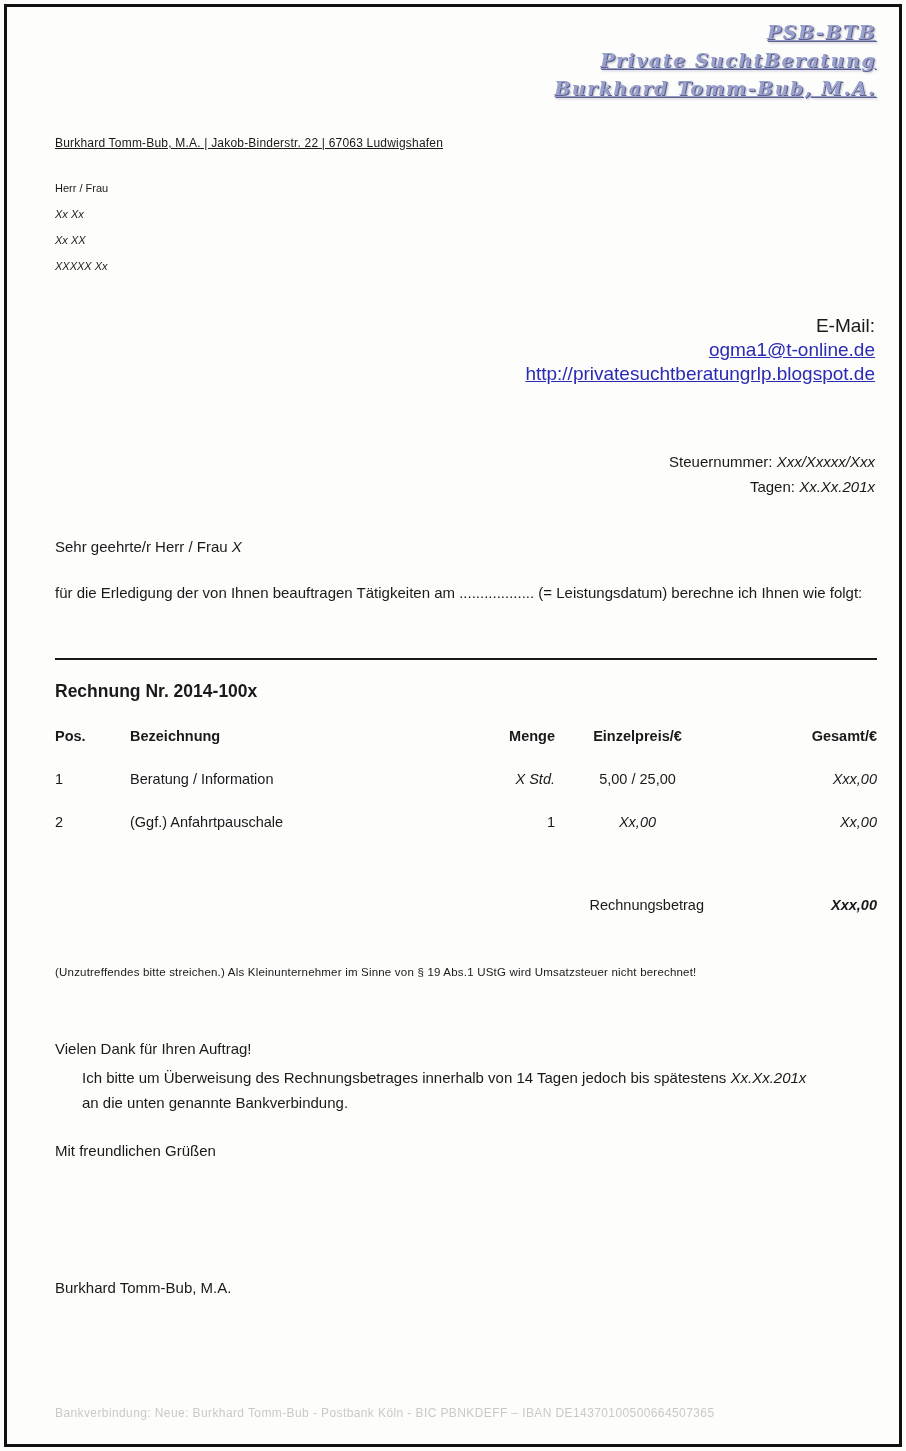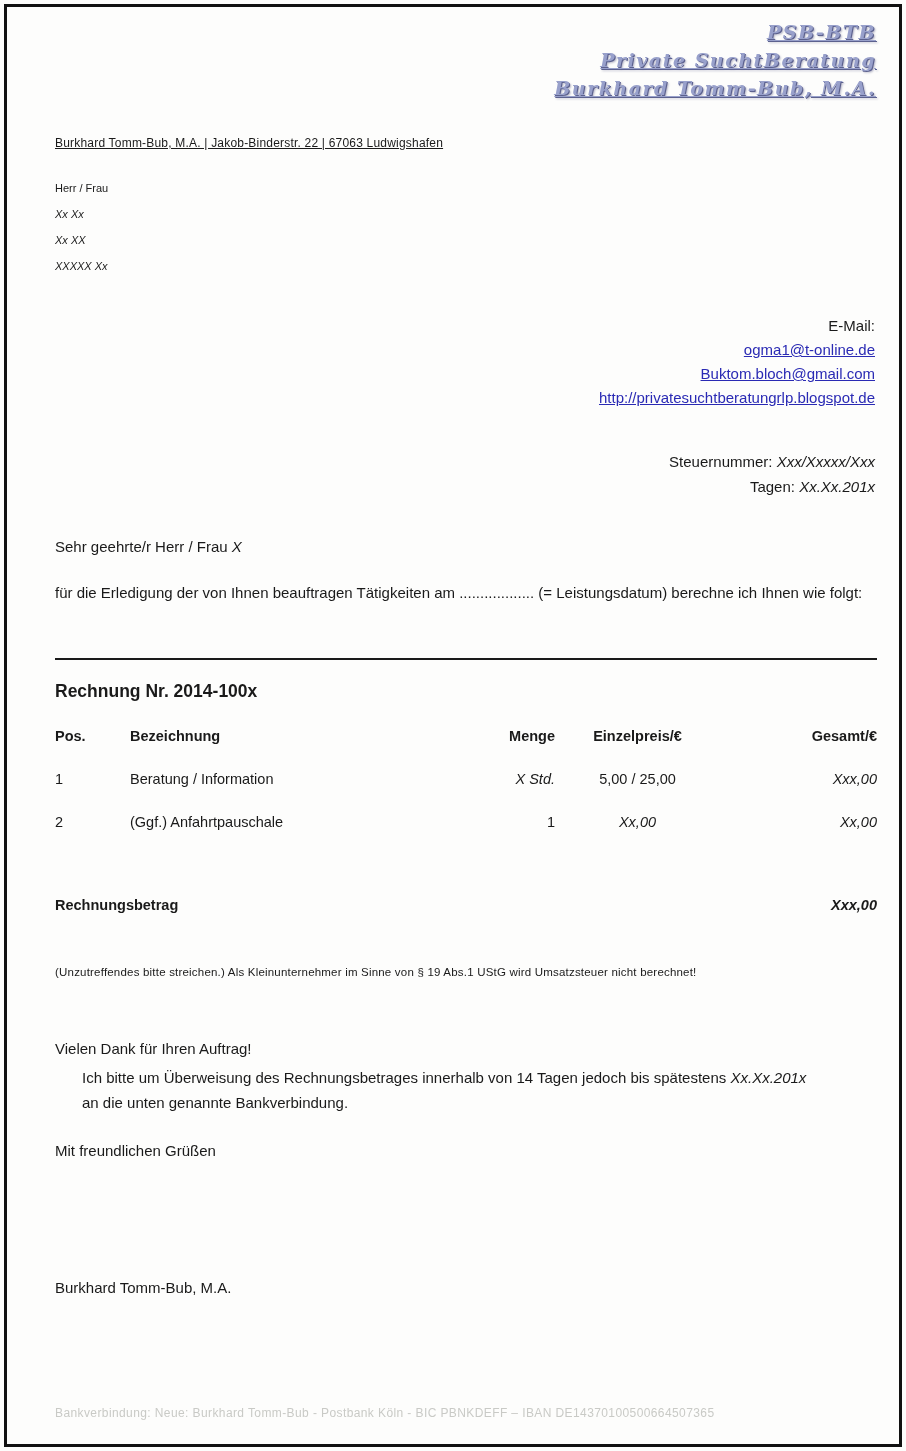--- a/index.html
+++ b/index.html
@@ -52,21 +52,21 @@
     left: 55px;
     font-size: 11px;
     line-height: 26px;
   }
   .ph { font-style: italic; }
 
   .contact {
     top: 314px;
     right: 31px;
     text-align: right;
-    font-size: 15px;
+    font-size: 19px;
     line-height: 24px;
   }
   .link {
     color: #2a2ab4;
     text-decoration: underline;
     cursor: pointer;
   }
 
   .meta {
     top: 449px;
@@ -111,21 +111,22 @@
     grid-template-columns: 75px 325px 100px 165px 1fr;
     margin-bottom: 27px;
   }
   .thead { font-weight: bold; }
   .c-menge { text-align: right; }
   .c-unit { text-align: center; }
   .c-total { text-align: right; }
   .row-total { margin-top: 67px; margin-bottom: 0; }
   .total-label {
     grid-column: 1 / 5;
-    font-weight: bold;
+    text-align: right;
+    font-weight: normal;
     padding-right: 16px;
   }
   .total-value {
     text-align: right;
     font-weight: bold;
     font-style: italic;
   }
 
   .note {
     top: 966px;
@@ -166,21 +167,20 @@
 <div class="abs recipient">
   <div>Herr / Frau</div>
   <div class="ph">Xx Xx</div>
   <div class="ph">Xx XX</div>
   <div class="ph">XXXXX Xx</div>
 </div>
 
 <div class="abs contact">
   <div>E-Mail:</div>
   <div><a class="link">ogma1@t-online.de</a></div>
-  <div><a class="link">Buktom.bloch@gmail.com</a></div>
   <div><a class="link">http://privatesuchtberatungrlp.blogspot.de</a></div>
 </div>
 
 <div class="abs meta">
   <div><span>Steuernummer: </span><span class="ph">Xxx/Xxxxx/Xxx</span></div>
   <div><span>Tagen: </span><span class="ph">Xx.Xx.201x</span></div>
 </div>
 
 <div class="abs greeting"><span>Sehr geehrte/r Herr / Frau </span><span class="ph">X</span></div>
 

